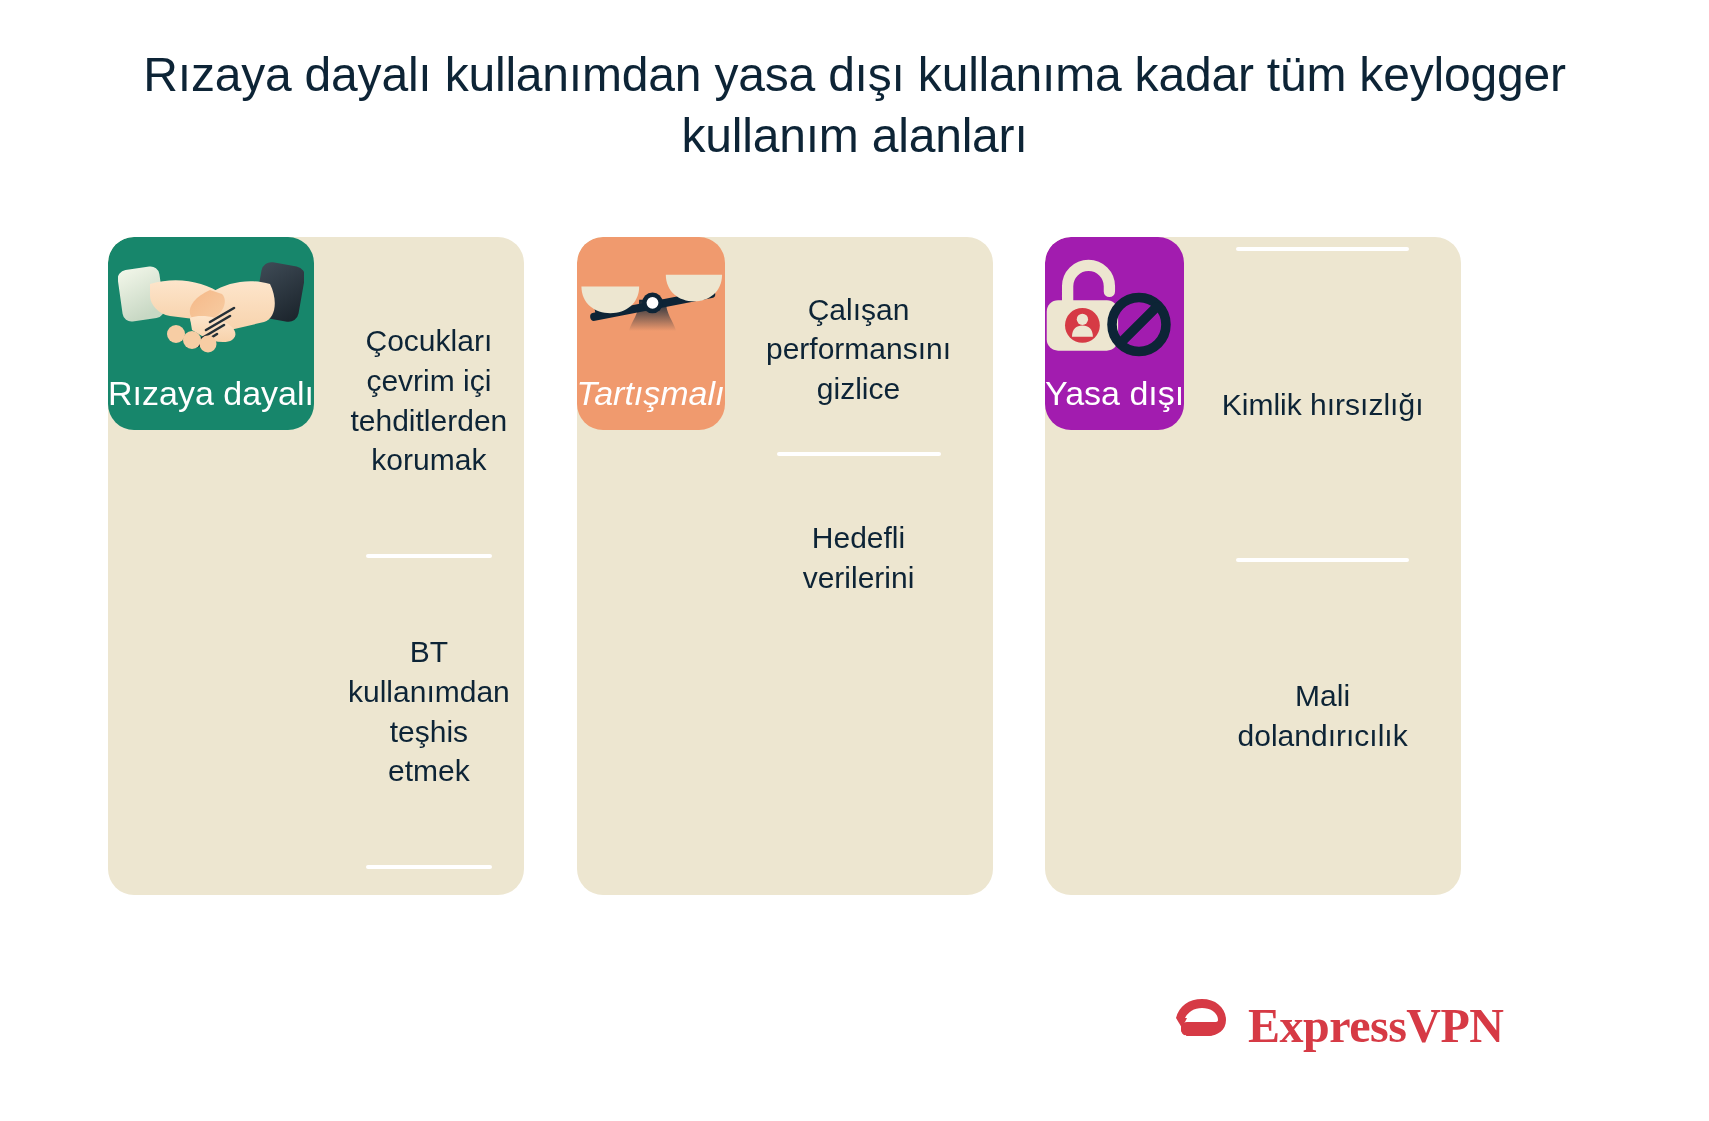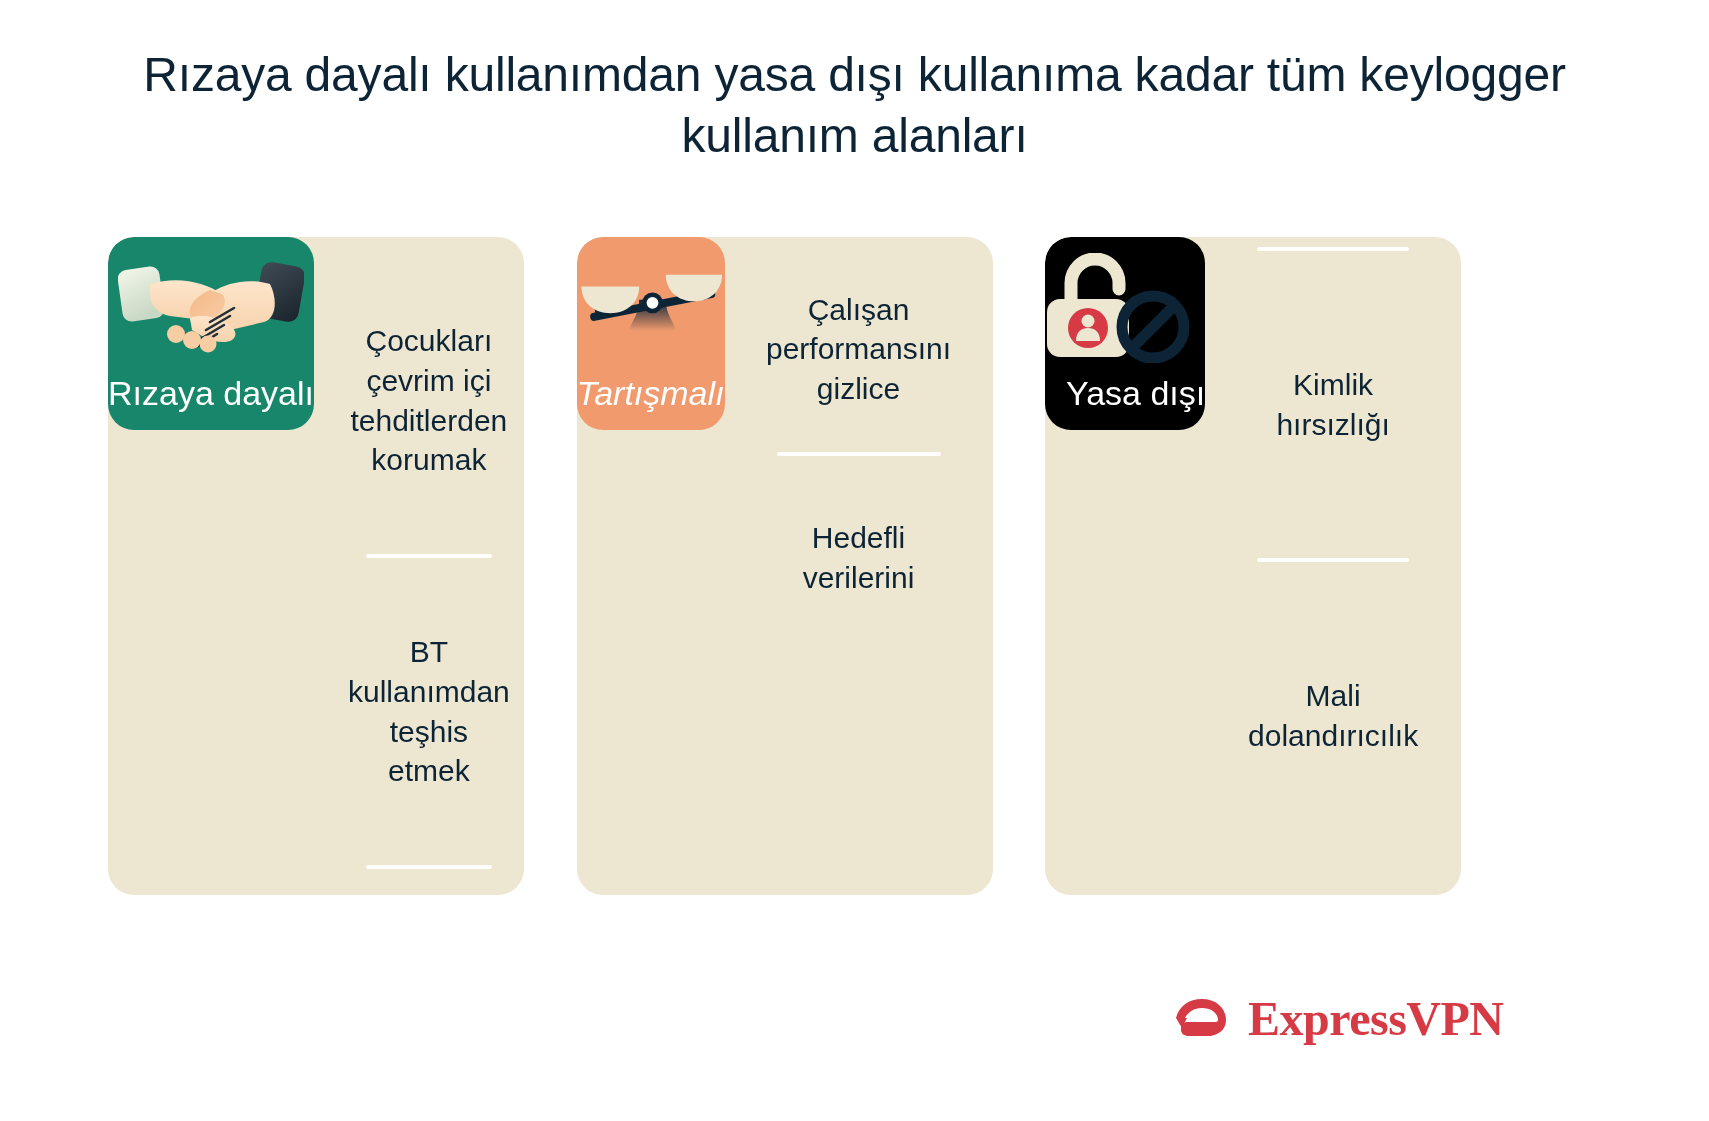--- a/index.html
+++ b/index.html
@@ -115,21 +115,21 @@
     margin: 0 24px;
     flex: 0 0 auto;
   }
 
   
   .logo {
     position: absolute;
     left: 1172px;
     top: 995px;
     display: flex;
-    align-items: flex-start;
+    align-items: center;
     gap: 14px;
   }
   .logo-mark {
     width: 62px;
     height: 62px;
     flex: 0 0 auto;
   }
   .logo-text {
     font-family: "Liberation Serif", serif;
     font-size: 48px;
@@ -235,21 +235,21 @@
     <div class="card-body">
       <div class="item">Çalışan performansını gizlice</div>
       <div class="divider"></div>
       <div class="item">Hedefli verilerini</div>
       <div class="divider" style="visibility:hidden;"></div>
       <div class="item"></div>
     </div>
   </div>
 
   <div class="card">
-    <div class="card-header" style="background:#000000;padding-left:21px;">
+    <div class="card-header" style="background:#a21caf;">
       <div class="icon-wrap">
         <svg width="160" height="110" viewBox="0 0 160 110" xmlns="http://www.w3.org/2000/svg">
 
           <path d="M26 50 L26 30 A24 24 0 0 1 74 30 L74 36" fill="none" stroke="#ede6d0" stroke-width="13" stroke-linecap="round"></path>
 
           <rect x="2" y="46" width="82" height="58" rx="13" fill="#ede6d0"></rect>
 
           <circle cx="43" cy="75" r="20" fill="#d63a45"></circle>
           <circle cx="43" cy="68" r="6.5" fill="#ede6d0"></circle>
           <path d="M31 88 C31 79 36 75 43 75 C50 75 55 79 55 88 Z" fill="#ede6d0"></path>

